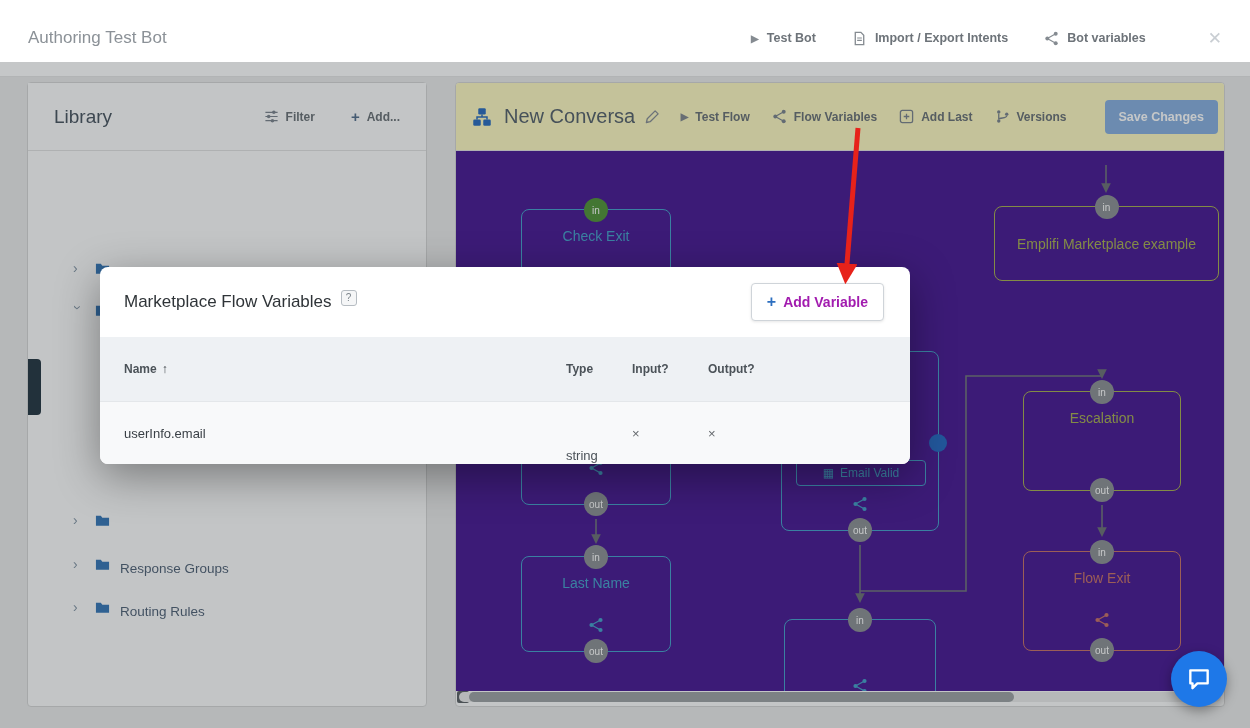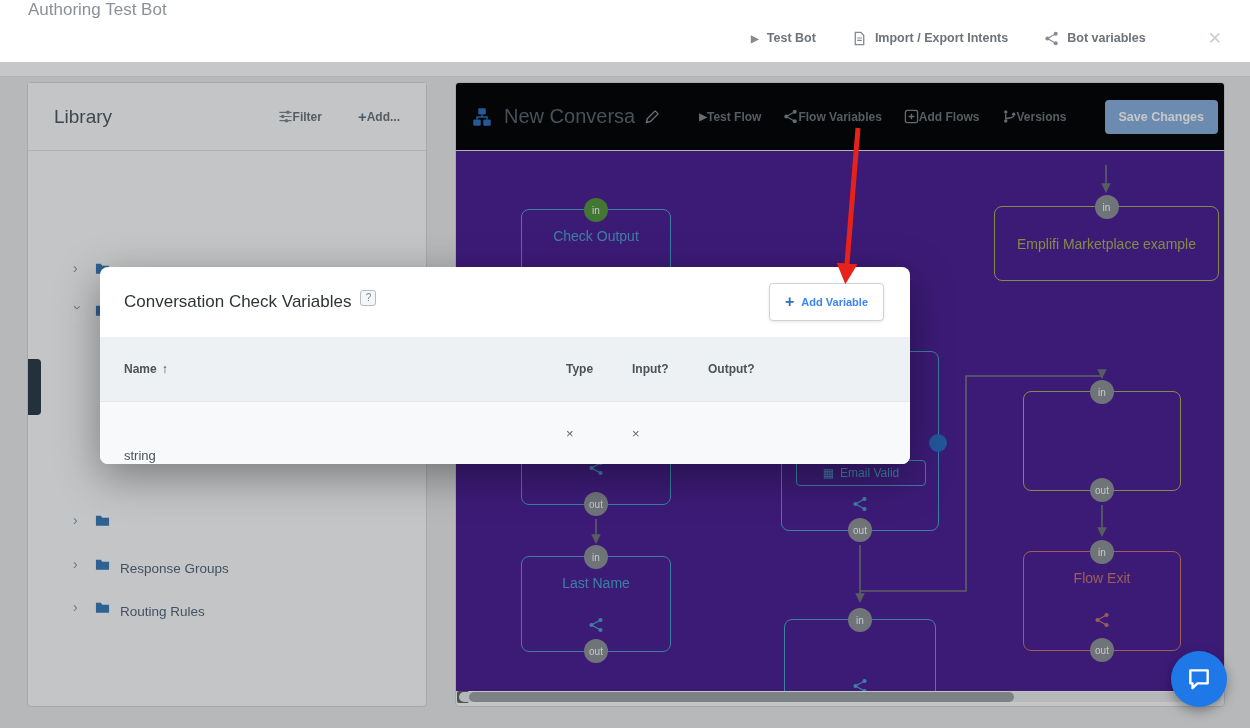--- a/index.html
+++ b/index.html
@@ -1,55 +1,55 @@
 <!DOCTYPE html>
 <html><head>
 <meta charset="utf-8">
 <style>
   * { margin:0; padding:0; box-sizing:border-box; }
   html,body { width:1250px; height:728px; }
   body { position:relative; overflow:hidden; background:#ebecec; font-family:"Liberation Sans", sans-serif; }
 
   
   .topbar { position:absolute; left:0; top:0; width:1250px; height:77px; background:#ffffff;
-            border-bottom:1px solid #e7e7e7; display:flex; padding:0 28px; z-index:10; }
+            border-bottom:1px solid #e7e7e7; display:flex; align-items:center; padding:0 28px; z-index:10; }
   .topbar-title { font-size:17px; color:#8b9197; }
   .topbar-actions { margin-left:auto; display:flex; align-items:center; gap:36px; }
   .tb-btn { display:flex; align-items:center; gap:8px; font-size:12.5px; font-weight:bold; color:#6d7379; cursor:pointer; white-space:nowrap; }
   .tb-btn .ic { color:#858b91; }
   .play-glyph { font-size:10px; color:#858b91; }
   .close-x { margin-left:26px; font-size:17px; color:#c9ced3; cursor:pointer; }
 
   
   .dim { position:absolute; left:0; top:62px; width:1250px; height:666px; background:rgba(13,20,26,0.24); z-index:40; }
 
   
   .panel { position:absolute; background:#fdfdfd; border:1px solid #d6d6d6; border-radius:4px; z-index:1; }
   .library { left:27px; top:82px; width:400px; height:625px; }
   .flowpanel { left:455px; top:82px; width:770px; height:625px; overflow:hidden; }
 
   .panel-head { height:68px; display:flex; align-items:center; padding:0 26px; border-bottom:1px solid #e3e3e3; background:#fdfdfd; }
   .lib-title { font-size:19px; color:#4d5863; }
   .lib-actions { margin-left:auto; display:flex; align-items:center; gap:36px; }
-  .sm-btn { display:flex; align-items:center; font-size:12px; font-weight:bold; color:#6d7479; cursor:pointer; }
+  .sm-btn { display:flex; align-items:center; gap:7px; font-size:12px; font-weight:bold; color:#6d7479; cursor:pointer; }
   .sm-btn .ic { color:#7f8790; }
   .plus-glyph { font-size:15px; font-weight:bold; color:#57728f; line-height:10px; }
 
   
   .tree { position:relative; width:100%; height:555px; }
   .tree-row { position:absolute; left:0; width:100%; height:34px; display:flex; align-items:center; padding-left:45px; gap:10px; cursor:pointer; }
   .r0{top:100px;} .r1{top:142px;} .r2{top:352px;} .r3{top:396px;} .r4{top:439px;}
   .chev { width:12px; font-size:14px; color:#8798a8; display:inline-block; transform-origin:40% 50%; }
   .chev.open { transform:rotate(90deg); }
   .tree-row .ic.folder { color:#3a79b8; }
   .tree-label { font-size:13.5px; color:#55667a;margin-top:8px; }
   .sel-sliver { position:absolute; left:0; top:208px; width:13px; height:56px; background:#2a3a46; border-radius:0 4px 4px 0; }
 
   
-  .flow-head { height:68px; display:flex; align-items:center; padding:0 16px; border-bottom:1px solid #e3e3e3; background:#000000; }
+  .flow-head { height:68px; display:flex; align-items:center; padding:0 16px; border-bottom:1px solid #e3e3e3; background:#fef9c3; }
   .flow-head .ic.c-blue { color:#2e6fc0; }
   .flow-title { font-size:20px; color:#59646e; margin:0 10px 0 12px; max-width:140px; white-space:nowrap; overflow:hidden; }
   .flow-tools { margin-left:auto; display:flex; align-items:center; gap:22px; }
   .save-btn { background:#8ab1e0; color:#ffffff; font-size:12.5px; font-weight:bold; border:none; border-radius:4px;
               padding:10px 14px; margin-left:16px; margin-right:-10px; cursor:pointer; white-space:nowrap; }
 
   
   .canvas { position:relative; width:768px; height:540px; background:#4c1d95; overflow:hidden; }
   .wires { position:absolute; left:0; top:0; }
   .wire { stroke:#74797d; stroke-width:1.6; fill:none; }
@@ -82,21 +82,21 @@
   .modal { position:absolute; left:100px; top:267px; width:810px; height:197px; background:#ffffff; border-radius:8px;
            box-shadow:0 12px 44px rgba(0,0,0,0.38); z-index:50; overflow:hidden; }
   .modal-head { position:relative; height:70px; display:flex; align-items:center; padding:0 24px; }
   .modal-title { font-size:17px; color:#2f3438; }
   .help-badge { display:inline-block; width:16px; height:16px; margin-left:9px; margin-bottom:8px; border:1px solid #b6bcc2;
                 border-radius:3px; background:#f5f6f7; color:#7b838a; font-size:10px; line-height:14px; text-align:center; cursor:pointer; }
   .add-var-btn { position:absolute; right:26px; top:16px; height:38px; display:flex; align-items:center; gap:7px;
                  background:#ffffff; border:1px solid #cfd4d9; border-radius:4px; padding:0 15px;
                  box-shadow:0 1px 3px rgba(0,0,0,0.10); cursor:pointer; }
   .add-var-btn .plus2 { color:#2d6fc0; font-size:16px; font-weight:bold; line-height:12px; }
-  .add-var-btn .lbl { color:#3b82f6; font-size:11px; font-weight:bold; }
+  .add-var-btn .lbl { color:#a21caf; font-size:14px; font-weight:bold; }
   .modal-cols, .modal-row { display:grid; grid-template-columns:442px 66px 76px 1fr; align-items:center; padding:0 24px; }
   .modal-cols { height:64px; background:#eef1f4; font-size:12px; font-weight:bold; color:#4b5258; }
   .sort-arrow { font-size:12px; margin-left:5px; color:#3c4247; }
   .modal-row { height:63px; background:#f8f9fa; border-top:1px solid #e4e7ea; font-size:13px; }
   .cell-name { color:#3a4046; }
   .cell-type { color:#4b5258;margin-top:44px; }
   .cell-x { color:#65696d; font-size:13px; }
 
   
   .annot { position:absolute; left:0; top:0; z-index:60; pointer-events:none; }
@@ -253,21 +253,21 @@
       <div class="sm-btn">
         <svg class="ic" viewBox="0 0 16 16">
             <use href="#i-share"></use>
           </svg>
         <span>Flow Variables</span>
       </div>
       <div class="sm-btn">
         <svg class="ic" viewBox="0 0 16 16">
             <use href="#i-plus-square"></use>
           </svg>
-        <span>Add Flows</span>
+        <span>Add Last</span>
       </div>
       <div class="sm-btn">
         <svg class="ic" viewBox="0 0 16 16">
             <use href="#i-branch"></use>
           </svg>
         <span>Versions</span>
       </div>
       <button class="save-btn">Save Changes</button>
     </div>
   </div>
@@ -281,34 +281,35 @@
       </defs>
       <path class="wire" d="M140,368 V391" marker-end="url(#arrg)"></path>
       <path class="wire" d="M650,14 V40" marker-end="url(#arrg)"></path>
       <path class="wire" d="M404,394 V450" marker-end="url(#arrg)"></path>
       <path class="wire" d="M404,440 H510 V225 H646 V226" marker-end="url(#arrg)"></path>
       <path class="wire" d="M646,354 V384" marker-end="url(#arrg)"></path>
     </svg>
 
     <div class="node teal" style="left:65px; top:58px; width:150px; height:296px;">
       <div class="badge bin green">in</div>
-      <div class="node-label">Check Output</div>
+      <div class="node-label">Check Exit</div>
       <svg class="ic s16 share-ic" style="bottom:28px" viewBox="0 0 16 16">
           <use href="#i-share"></use>
         </svg>
       <div class="badge bout">out</div>
     </div>
 
     <div class="node olive center-label" style="left:538px; top:55px; width:225px; height:75px;">
       <div class="badge bin">in</div>
       <div class="node-label">Emplifi Marketplace example</div>
     </div>
 
     <div class="node olive" style="left:567px; top:240px; width:158px; height:100px;">
       <div class="badge bin">in</div>
+      <div class="node-label">Escalation</div>
       <div class="badge bout">out</div>
     </div>
 
     <div class="node red" style="left:567px; top:400px; width:158px; height:100px;">
       <div class="badge bin">in</div>
       <div class="node-label">Flow Exit</div>
       <svg class="ic s16 share-ic" style="bottom:22px" viewBox="0 0 16 16">
           <use href="#i-share"></use>
         </svg>
       <div class="badge bout">out</div>
@@ -346,36 +347,37 @@
   <div class="hbtn">◂</div>
   <div class="hscroll">
     <div class="hthumb"></div>
   </div>
 </div>
 
 <div class="dim"></div>
 
 <div class="modal">
   <div class="modal-head">
-    <span class="modal-title">Conversation Check Variables</span>
+    <span class="modal-title">Marketplace Flow Variables</span>
     <span class="help-badge">?</span>
     <button class="add-var-btn">
       <span class="plus2">+</span>
       <span class="lbl">Add Variable</span>
     </button>
   </div>
   <div class="modal-cols">
     <span>
       <span>Name</span><span class="sort-arrow">↑</span>
     </span>
     <span>Type</span>
     <span>Input?</span>
     <span>Output?</span>
   </div>
   <div class="modal-row">
+    <span class="cell-name">userInfo.email</span>
     <span class="cell-type">string</span>
     <span class="cell-x">×</span>
     <span class="cell-x">×</span>
   </div>
 </div>
 
 <svg class="annot" width="1250" height="728">
   <defs>
     <marker id="arrr" viewBox="0 0 10 10" refX="6" refY="5" markerWidth="4.2" markerHeight="4.2" orient="auto">
       <path d="M0,0 L10,5 L0,10 Z" fill="#e7221a"></path>

